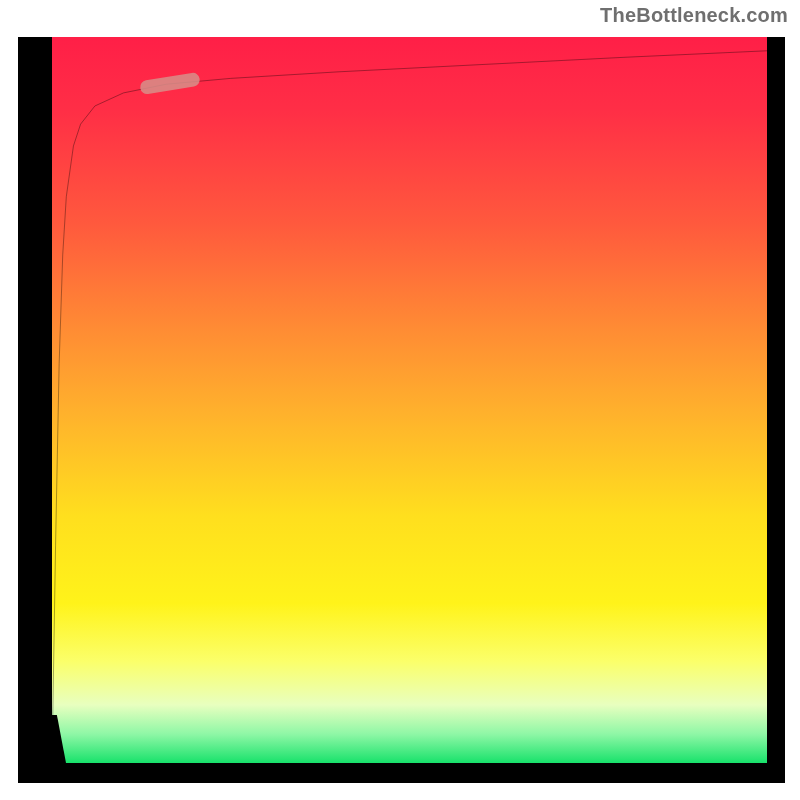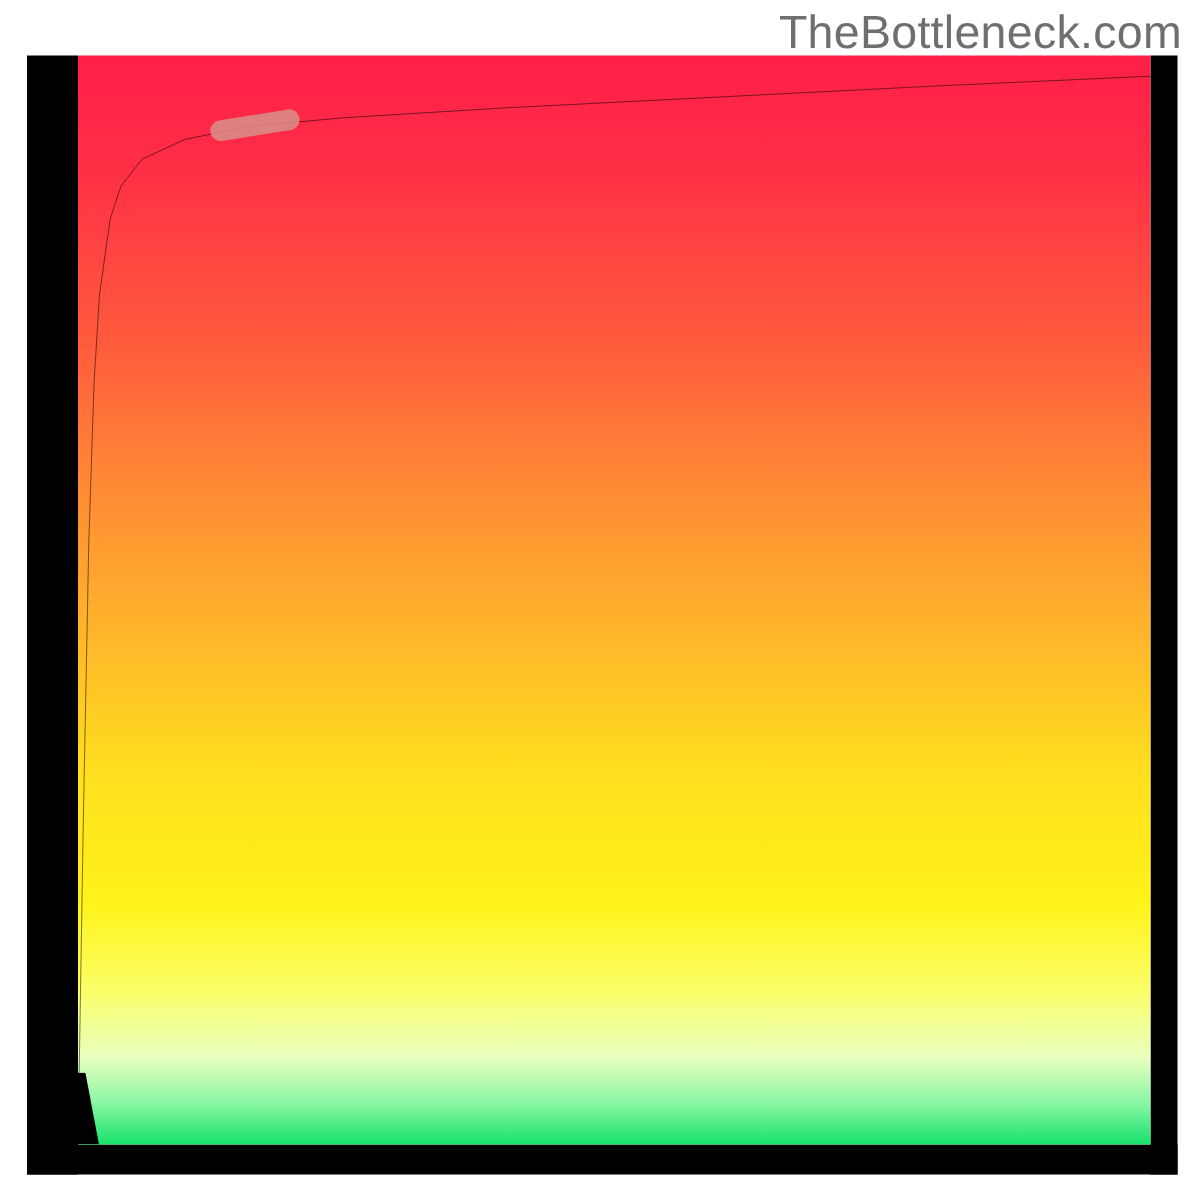--- a/index.html
+++ b/index.html
@@ -14,22 +14,22 @@
   .canvas {
     position: relative;
     width: 800px;
     height: 800px;
   }
   .attribution {
     position: absolute;
     top: 4px;
     right: 12px;
     color: #6f6f6f;
-    font-size: 31px;
-    font-weight: 400;
+    font-size: 20px;
+    font-weight: 700;
     letter-spacing: 0.2px;
   }
   
   .plot-frame {
     position: absolute;
     left: 18px;
     top: 37px;
     width: 767px;   
     height: 746px;  
     box-sizing: border-box;

